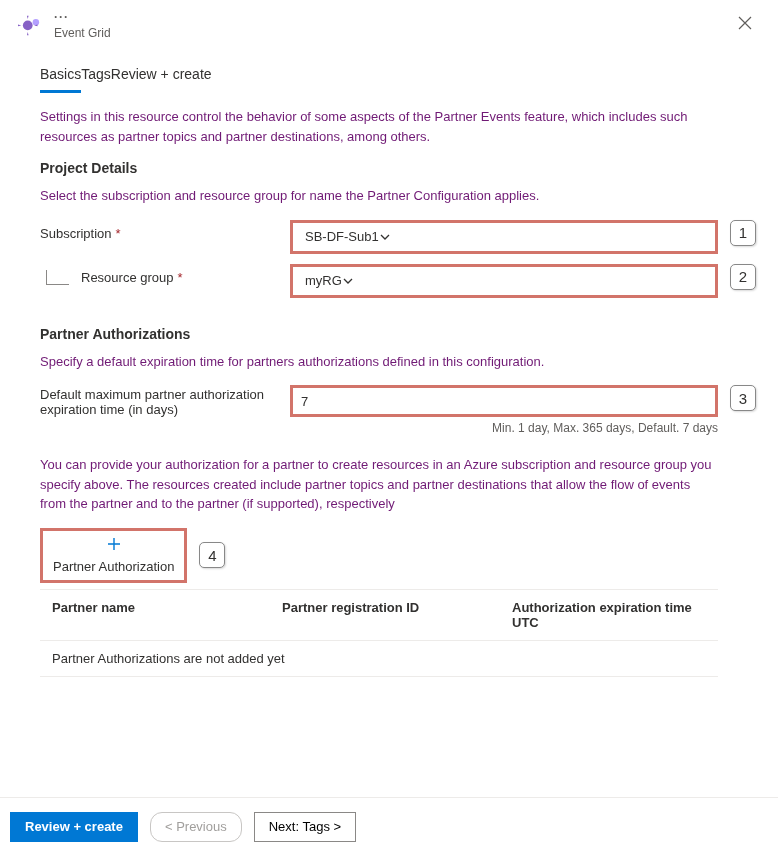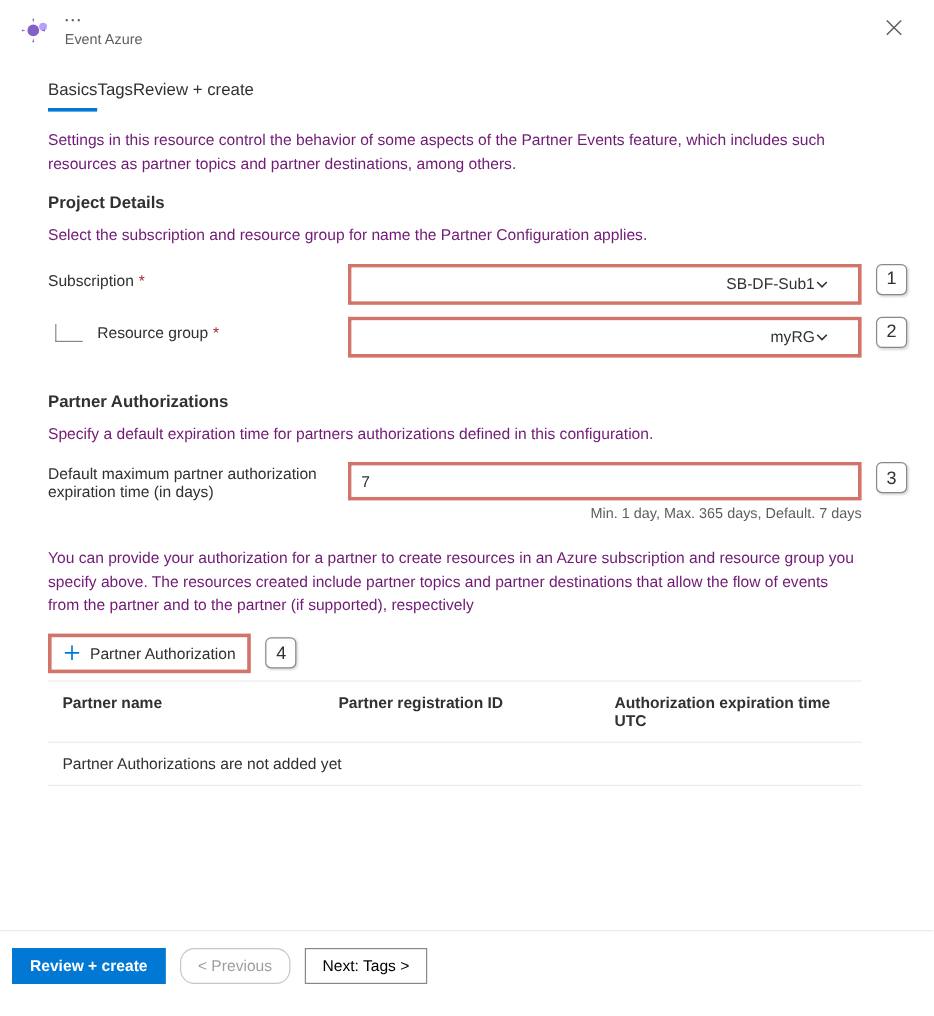--- a/index.html
+++ b/index.html
@@ -29,40 +29,40 @@
   .row-label { width: 250px; padding-top: 6px; display:flex; align-items:flex-end; gap:2px;}
   .row-label.indent::before {
     content:""; display:inline-block; width:22px; height:14px;
     border-left:1px solid #8a8886; border-bottom:1px solid #8a8886;
     margin-right:10px; margin-left:6px; margin-top:-8px;
   }
   .req { color:#a4262c; margin-left:2px;}
   .field-wrap { flex:1; position:relative;}
   .hl-box { border: 3px solid #d2746a; padding:0; background:#fff; }
   .select {
-    width: 100%; height: 28px; display:flex; align-items:center; justify-content:flex-end;
-    padding: 0 24px; font-size:13px; cursor:pointer; background:#fff;
+    width: 100%; height: 28px; display:flex; align-items:center; justify-content:flex-start;
+    padding: 0 12px; font-size:13px; cursor:pointer; background:#fff;
   }
   .chev { width:12px; height:12px;}
   .input {
     width: 100%; height: 26px; border:none; outline:none;
     padding: 0 8px; font-size:13px; color:#323130; background:#fff;
   }
   .callout {
     position:absolute; right:-38px; top:0;
     width:26px; height:26px; border:1px solid #888; border-radius:5px;
     display:flex; align-items:center; justify-content:center;
     font-size:15px; background:#fff;
     box-shadow: 1px 1px 2px rgba(0,0,0,0.15);
   }
   .hint { font-size:12px; color:#605e5c; text-align:right; margin-top:4px;}
   .add-btn {
     display:inline-flex; align-items:center; gap:8px;
     border: 3px solid #d2746a; padding: 6px 10px; cursor:pointer;
-    background:#fff; font-size:13px; color:#323130;
+    background:#fff; font-size:13px; color:#323130;flex-direction:column;
   }
   .plus-icon { width:14px; height:14px; color:#0078d4;}
   .add-row { display:flex; align-items:center; gap:12px; margin: 8px 0 6px 0;}
   .callout-inline {
     width:26px; height:26px; border:1px solid #888; border-radius:5px;
     display:flex; align-items:center; justify-content:center;
     font-size:15px; background:#fff;
     box-shadow: 1px 1px 2px rgba(0,0,0,0.15);
   }
   .table { width:100%; border-top:1px solid #edebe9; margin-top:6px;}
@@ -89,21 +89,21 @@
       <svg viewBox="0 0 32 32">
           <circle cx="12" cy="14" r="6" fill="#8661c5"></circle>
           <circle cx="22" cy="10" r="4" fill="#b4a0ff"></circle>
           <path d="M12 6 L13 2 L11 2 Z M12 22 L13 26 L11 26 Z M4 14 L0 15 L0 13 Z M20 14 L24 15 L24 13 Z" fill="#8661c5"></path>
         </svg>
     </span>
     <div class="header-text">
       <h1 class="header-title">
         <span class="ellipsis">···</span>
       </h1>
-      <div class="header-sub">Event Azure</div>
+      <div class="header-sub">Event Grid</div>
     </div>
     <button class="close-btn">
       <svg width="14" height="14" viewBox="0 0 14 14">
           <path d="M1 1 L13 13 M13 1 L1 13" stroke="#605e5c" stroke-width="1.2"></path>
         </svg>
     </button>
   </div>
 
   <div class="tabs">
     <div class="tab active">Basics</div>

